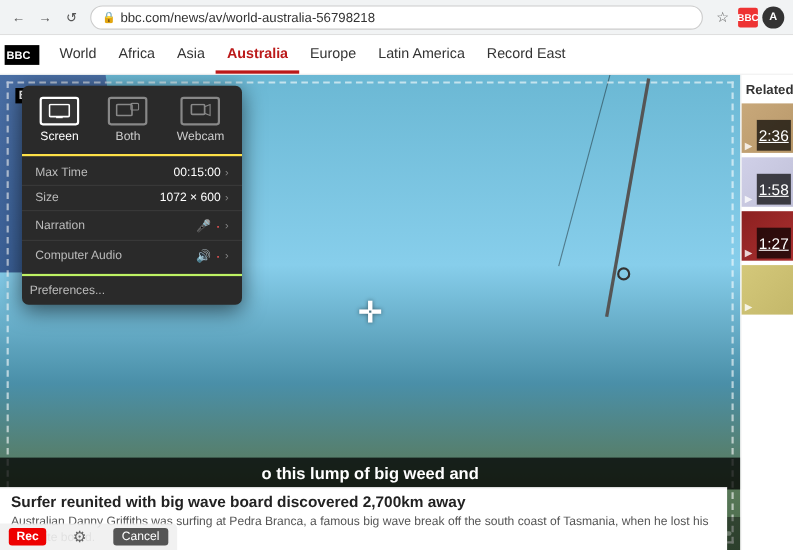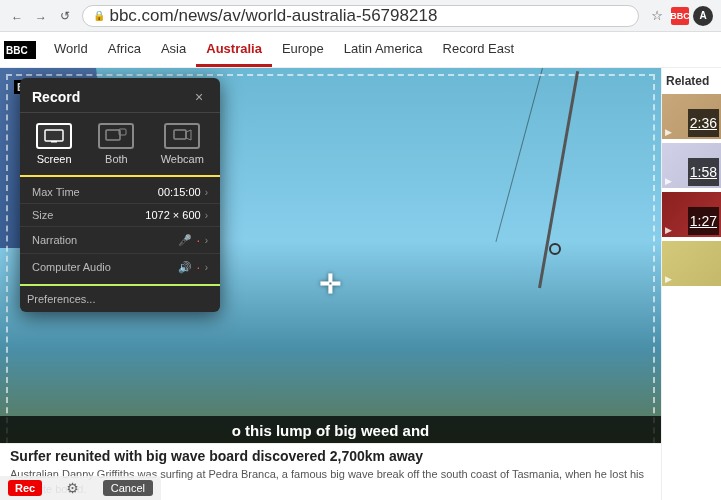--- a/index.html
+++ b/index.html
@@ -353,21 +353,21 @@
       position: relative;
     }
 
     .video-section {
       flex: 1;
       position: relative;
       overflow: hidden;
     }
 
     .sidebar-section {
-      width: 60px;
+      width: 48px;
       background: #fff;
       border-left: 1px solid #eee;
       display: flex;
       flex-direction: column;
       overflow: hidden;
     }
 
   </style>
 </head>
 <body>
@@ -375,21 +375,21 @@
 <div class="page-wrapper">
 
   <div class="browser-bar">
     <div class="browser-controls">
       <div class="browser-btn">←</div>
       <div class="browser-btn">→</div>
       <div class="browser-btn">↺</div>
     </div>
     <div class="address-bar">
       <span class="address-lock">🔒</span>
-      <span style="font-size:17px;color:#333;">bbc.com/news/av/world-australia-56798218</span>
+      <span style="font-size:12px;color:#333;">bbc.com/news/av/world-australia-56798218</span>
     </div>
     <div class="browser-right-icons">
       <div class="browser-icon">☆</div>
       <div class="browser-icon" style="background:#e33;color:#fff;border-radius:2px;font-size:9px;font-weight:bold;width:18px;height:18px;">BBC</div>
       <div class="browser-icon" style="background:#333;color:#fff;border-radius:50%;font-size:10px;font-weight:bold;">A</div>
     </div>
   </div>
 
   <div class="nav-bar">
     <div class="bbc-logo-nav">
@@ -421,24 +421,20 @@
 
         <div class="video-dashed-border"></div>
 
         <div class="bbc-logo-video">BBC</div>
 
         <div class="move-cursor">✛</div>
 
         <div class="subtitle-bar">o this lump of big weed and</div>
 
         <div class="record-dialog">
-          <div class="record-header">
-            <span class="record-title">Record</span>
-            <span class="record-close">×</span>
-          </div>
 
           <div class="record-modes">
             <div class="record-mode active">
               <div class="mode-icon">
                 <svg width="20" height="14" viewBox="0 0 20 14">
                   <rect x="1" y="1" width="18" height="11" rx="1" stroke="white" stroke-width="1.5" fill="none"></rect>
                   <rect x="7" y="12" width="6" height="1.5" fill="white"></rect>
                 </svg>
               </div>
               <span>Screen</span>

